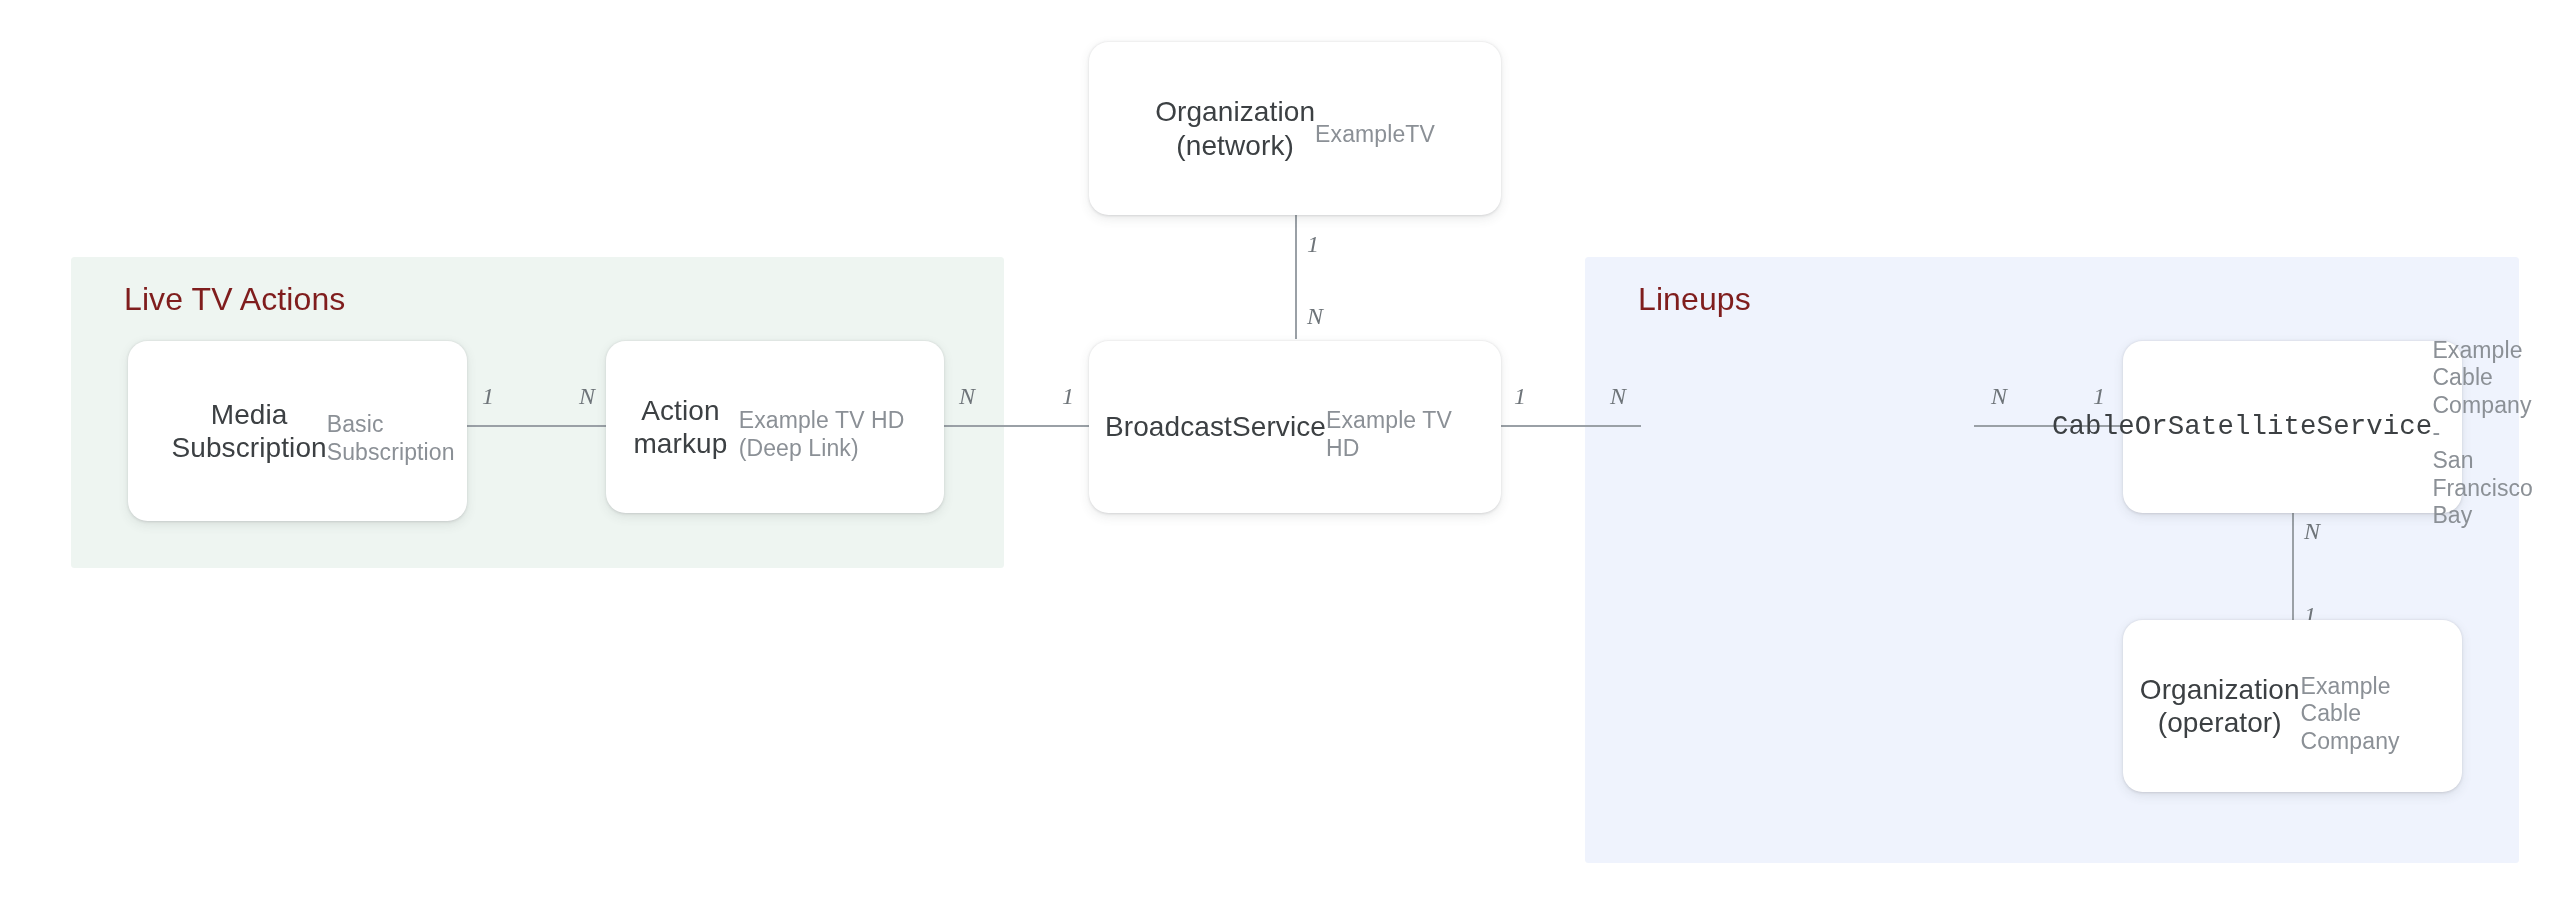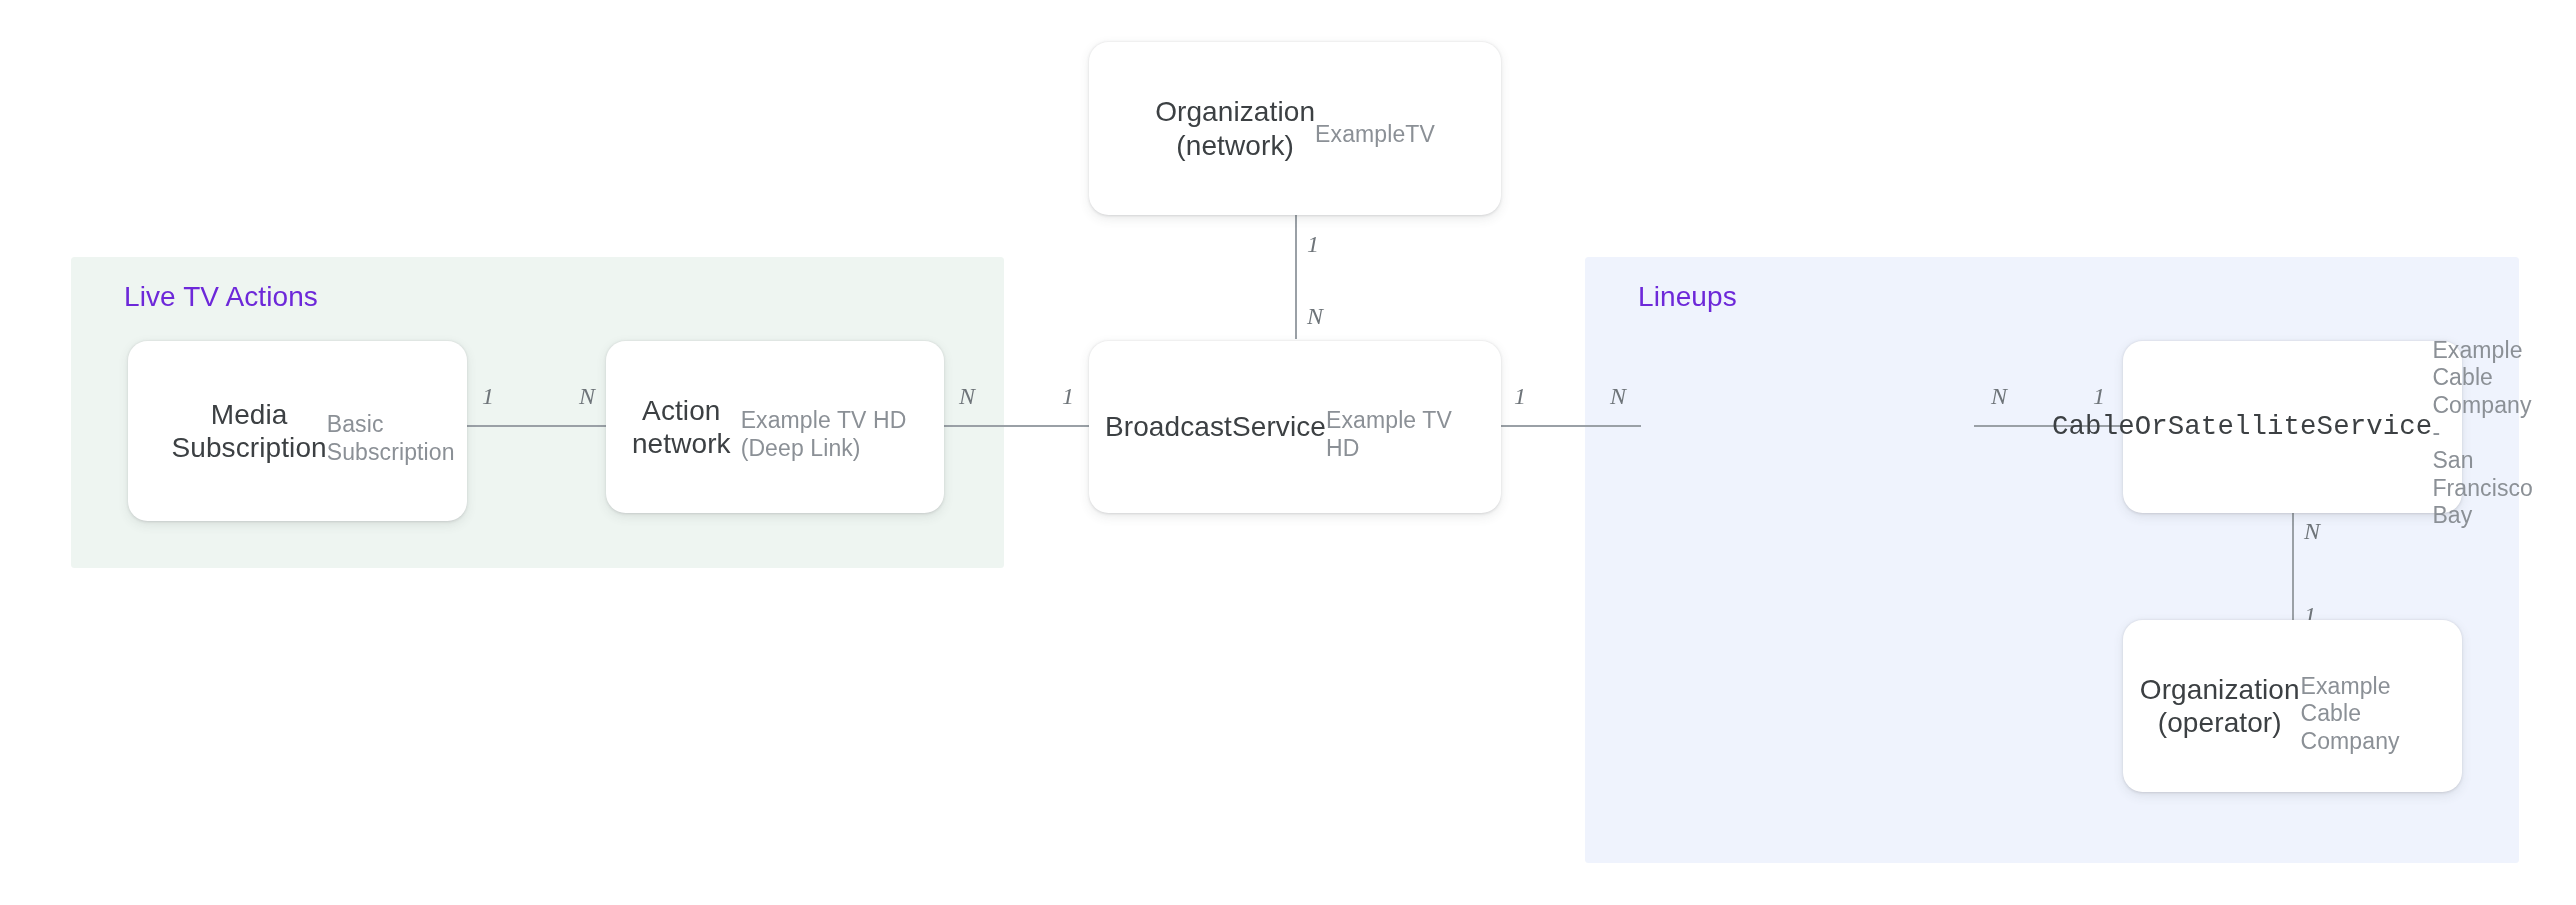--- a/index.html
+++ b/index.html
@@ -19,22 +19,22 @@
     overflow: hidden;
   }
 
   
   .panel {
     position: absolute;
     border-radius: 3.5px;
   }
   .panel-title {
     position: absolute;
-    font-size: 28px;
-    color: #6d28d9;
+    font-size: 32px;
+    color: #7f1d1d;
     font-weight: 400;
     letter-spacing: 0.1px;
     white-space: nowrap;
   }
 
   
   .card {
     position: absolute;
     background: #ffffff;
     border-radius: 19.5px;
@@ -132,21 +132,21 @@
       </div>
       <div class="card-sub" style="margin-top:12.4px;">ExampleTV</div>
     </div>
 
     <div class="card" style="left:128px; top:341px; width:339px; height:180px;padding-left:47px;">
       <div class="card-title">Media Subscription</div>
       <div class="card-sub">Basic Subscription</div>
     </div>
 
     <div class="card" style="left:606px; top:341px; width:338px; height:172px;">
-      <div class="card-title">Action network</div>
+      <div class="card-title">Action markup</div>
       <div class="card-sub">Example TV HD (Deep Link)</div>
     </div>
 
     <div class="card" style="left:1089px; top:341px; width:412px; height:172px;">
       <div class="card-title">BroadcastService</div>
       <div class="card-sub">Example TV HD</div>
     </div>
 
 
     <div class="card" style="left:2123px; top:341px; width:339px; height:172px;">

